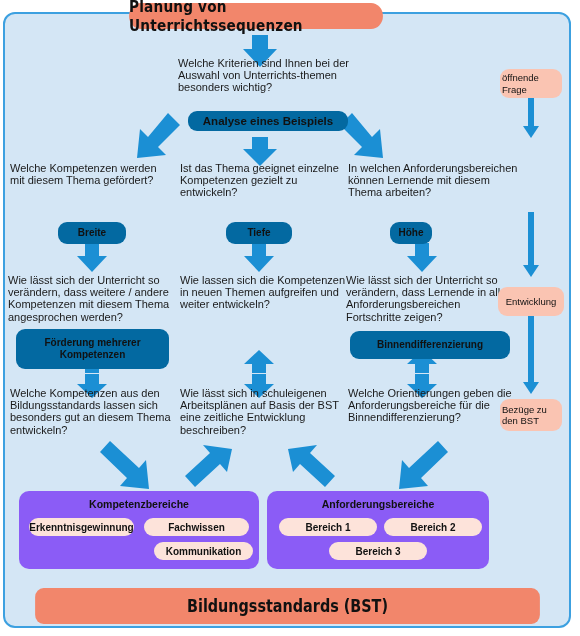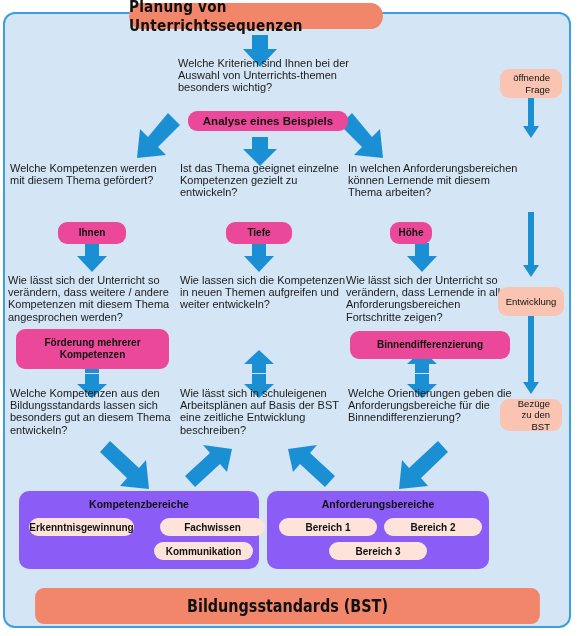--- a/index.html
+++ b/index.html
@@ -48,21 +48,21 @@
   }
   .q {
     position: absolute;
     text-align: left;
     font-size: 11px;
     line-height: 12.2px;
     color: #1a1a1a;
   }
   .chip {
     position: absolute;
-    background: #ec4899;
+    background: #0369a1;
     border-radius: 9px;
     display: flex;
     align-items: center;
     justify-content: center;
     text-align: center;
     font-size: 10px;
     font-weight: bold;
     color: #111111;
     line-height: 12.5px;
     box-sizing: border-box;
@@ -71,26 +71,26 @@
   .chip.big {
     font-size: 11.5px;
   }
   .side-chip {
     position: absolute;
     background: #fac4b2;
     border-radius: 9px;
     display: flex;
     align-items: center;
     justify-content: center;
-    text-align: right;
+    text-align: left;
     font-size: 9.5px;
     color: #111111;
     line-height: 11.5px;
     box-sizing: border-box;
-    padding: 2px 12px;
+    padding: 2px 2px;
   }
   .group-box {
     position: absolute;
     background: #8b5cf6;
     border-radius: 10px;
     box-sizing: border-box;
   }
   .group-title {
     position: absolute;
     width: 100%;
@@ -192,21 +192,21 @@
     </g>
   </svg>
 
   <div class="title-chip">Planung von Unterrichtssequenzen</div>
 
   <div class="q" style="left:178px; top:57px; width:180px;">Welche Kriterien sind Ihnen bei der Auswahl von Unterrichts-themen besonders wichtig?</div>
 
   <div class="chip big" style="left:188px; top:111px; width:160px; height:20px;">Analyse eines Beispiels</div>
 
   <div class="q" style="left:10px; top:162px; width:160px;">Welche Kompetenzen werden mit diesem Thema gefördert?</div>
-  <div class="chip" style="left:58px; top:222px; width:68px; height:22px;">Ihnen</div>
+  <div class="chip" style="left:58px; top:222px; width:68px; height:22px;">Breite</div>
   <div class="q" style="left:8px; top:274px; width:170px;">Wie lässt sich der Unterricht so verändern, dass weitere / andere Kompetenzen mit diesem Thema angesprochen werden?</div>
   <div class="chip" style="left:16px; top:329px; width:153px; height:40px;">Förderung mehrerer Kompetenzen</div>
   <div class="q" style="left:10px; top:387px; width:165px;">Welche Kompetenzen aus den Bildungsstandards lassen sich besonders gut an diesem Thema entwickeln?</div>
 
   <div class="q" style="left:180px; top:162px; width:175px;">Ist das Thema geeignet einzelne Kompetenzen gezielt zu entwickeln?</div>
   <div class="chip" style="left:226px; top:222px; width:66px; height:22px;">Tiefe</div>
   <div class="q" style="left:180px; top:274px; width:175px;">Wie lassen sich die Kompetenzen in neuen Themen aufgreifen und weiter entwickeln?</div>
   <div class="q" style="left:180px; top:387px; width:172px;">Wie lässt sich in schuleigenen Arbeitsplänen auf Basis der BST eine zeitliche Entwicklung beschreiben?</div>
 
   <div class="q" style="left:348px; top:162px; width:170px;">In welchen Anforderungsbereichen können Lernende mit diesem Thema arbeiten?</div>
@@ -215,21 +215,21 @@
   <div class="chip" style="left:350px; top:331px; width:160px; height:28px;">Binnendifferenzierung</div>
   <div class="q" style="left:348px; top:387px; width:168px;">Welche Orientierungen geben die Anforderungsbereiche für die Binnendifferenzierung?</div>
 
   <div class="side-chip" style="left:500px; top:69px; width:62px; height:29px;">öffnende Frage</div>
   <div class="side-chip" style="left:498px; top:287px; width:66px; height:29px;">Entwicklung</div>
   <div class="side-chip" style="left:500px; top:399px; width:62px; height:32px;">Bezüge zu den BST</div>
 
   <div class="group-box" style="left:19px; top:491px; width:240px; height:78px;">
     <div class="group-title">Kompetenzbereiche</div>
     <div class="pill" style="left:10px; top:27px; width:105px;">Erkenntnisgewinnung</div>
-    <div class="pill" style="left:125px; top:27px; width:105px;margin-left:16px;">Fachwissen</div>
+    <div class="pill" style="left:125px; top:27px; width:105px;">Fachwissen</div>
     <div class="pill" style="left:135px; top:51px; width:99px;">Kommunikation</div>
   </div>
 
   <div class="group-box" style="left:267px; top:491px; width:222px; height:78px;">
     <div class="group-title">Anforderungsbereiche</div>
     <div class="pill" style="left:12px; top:27px; width:98px;">Bereich 1</div>
     <div class="pill" style="left:117px; top:27px; width:98px;">Bereich 2</div>
     <div class="pill" style="left:62px; top:51px; width:98px;border-radius:9px;">Bereich 3</div>
   </div>
 

